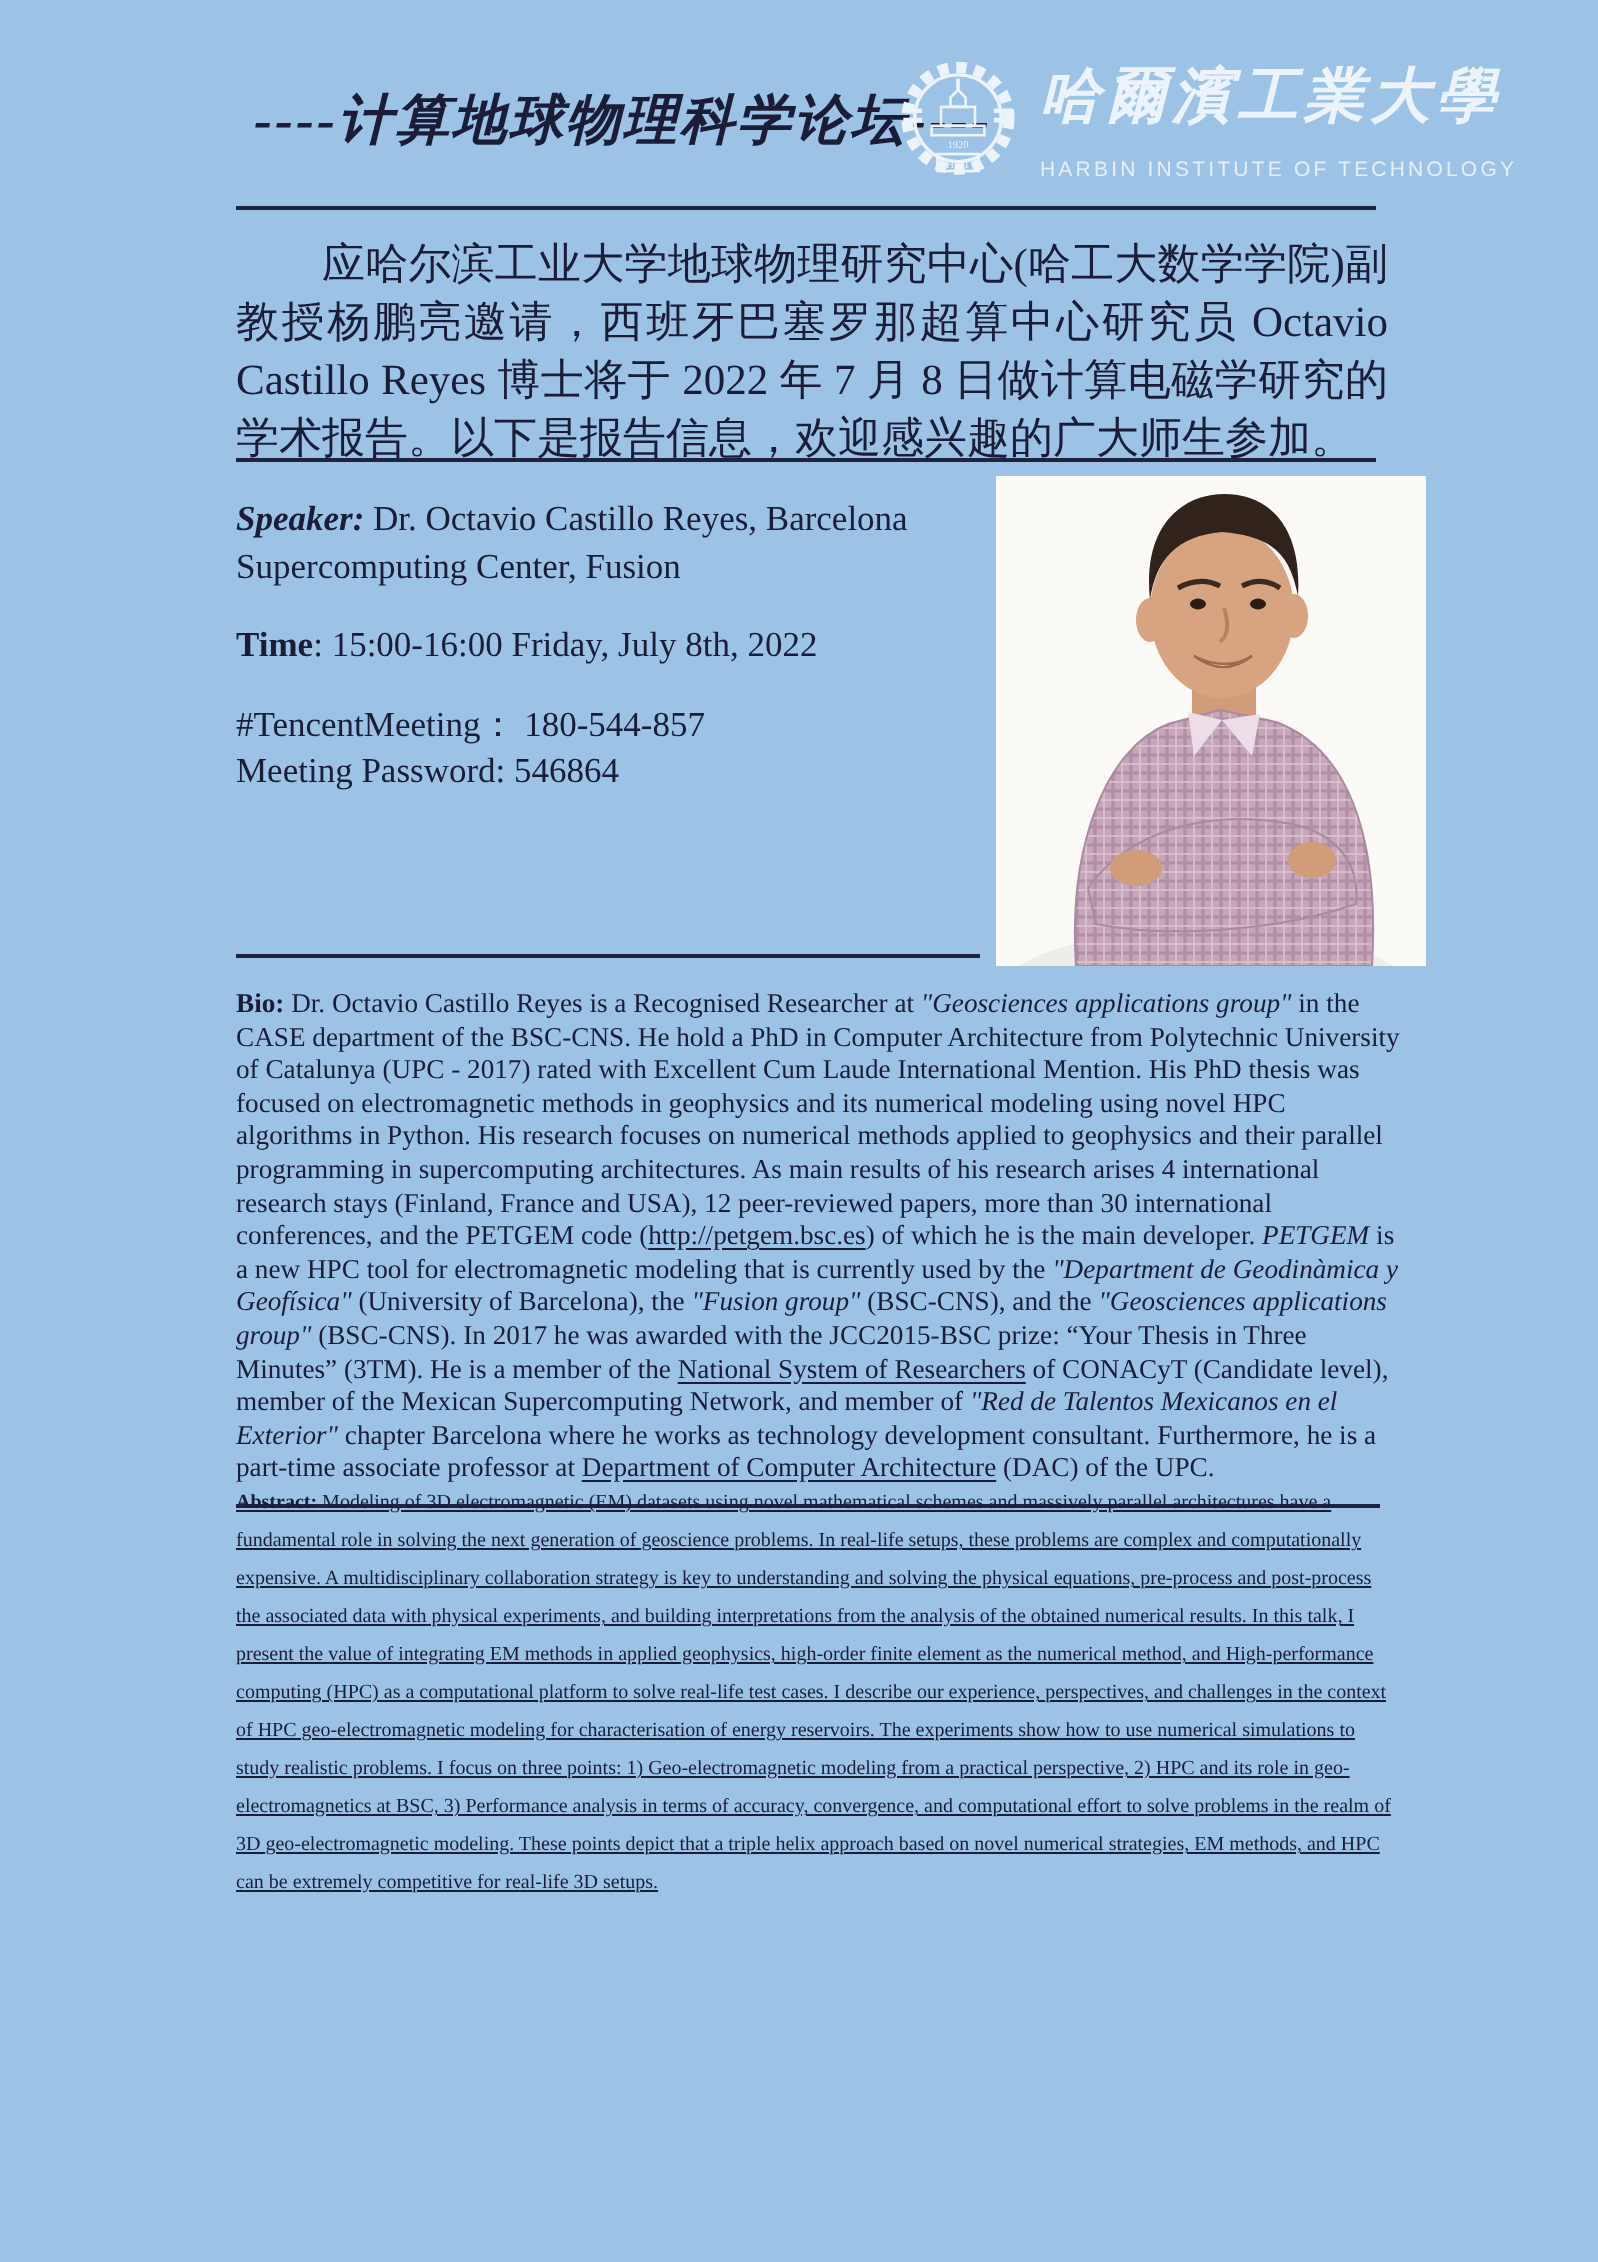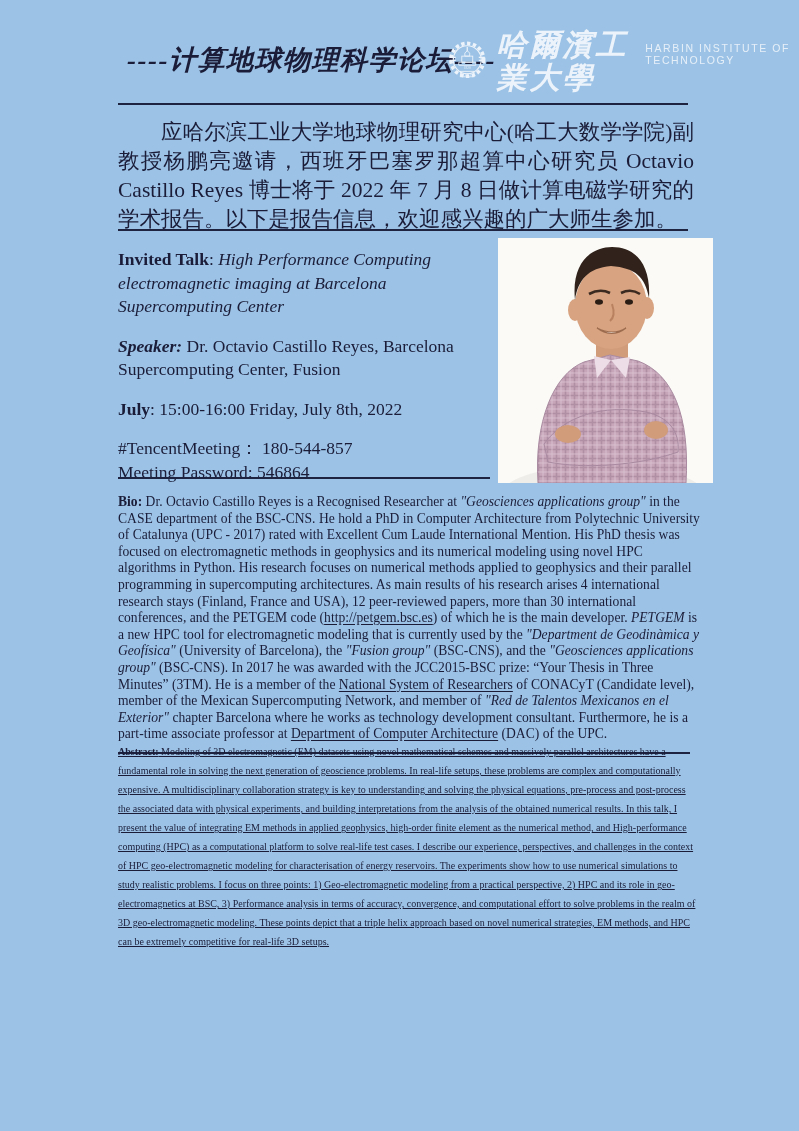--- a/index.html
+++ b/index.html
@@ -14,21 +14,21 @@
   .forum-title{
     position:absolute;left:127px;top:42px;
     font-size:27px;font-weight:bold;font-style:italic;
     letter-spacing:1.5px;white-space:nowrap;
   }
   .logo{
     position:absolute;left:446px;top:28px;
     display:flex;align-items:center;gap:8px;
     color:#edf3fa;
   }
-  .logo-text{display:flex;flex-direction:row;}
+  .logo-text{display:flex;flex-direction:column;}
   .logo-cn{font-size:30px;font-weight:bold;font-style:italic;letter-spacing:3px;line-height:1.1;}
   .logo-en{font-size:10.5px;letter-spacing:1.6px;margin-top:14px;opacity:.92;font-family:"Liberation Sans",sans-serif;}
   .rule{position:absolute;height:2px;background:#1e2340;}
   #rule-header{left:118px;top:103px;width:570px;}
   #rule-intro{left:118px;top:229px;width:570px;}
   #rule-meeting{left:118px;top:477px;width:372px;}
   #rule-bio{left:118px;top:752px;width:572px;}
   .intro{
     position:absolute;left:118px;top:118px;width:576px;
     font-size:21.5px;line-height:29px;text-indent:2em;text-align:justify;
@@ -82,23 +82,22 @@
     </div>
   </div>
 
   <div class="rule" id="rule-header"></div>
 
   <div class="intro">应哈尔滨工业大学地球物理研究中心(哈工大数学学院)副教授杨鹏亮邀请，西班牙巴塞罗那超算中心研究员 Octavio Castillo Reyes 博士将于 2022 年 7 月 8 日做计算电磁学研究的学术报告。以下是报告信息，欢迎感兴趣的广大师生参加。</div>
 
   <div class="rule" id="rule-intro"></div>
 
   <div class="talk-left">
-    <p><span style="font-weight: bold;">Invited Talk</span><span>: </span><span style="font-style: italic;">High Performance Computing electromagnetic imaging at Barcelona Supercomputing Center</span></p>
     <p><span style="font-weight: bold; font-style: italic; text-align: center;">Speaker:</span><span> Dr. Octavio Castillo Reyes, Barcelona Supercomputing Center, Fusion</span></p>
-    <p><span style="font-weight: bold;">July</span><span>: 15:00-16:00 Friday, July 8th, 2022</span></p>
+    <p><span style="font-weight: bold;">Time</span><span>: 15:00-16:00 Friday, July 8th, 2022</span></p>
     <p class="tight">#TencentMeeting： 180-544-857</p>
     <p class="tight">Meeting Password: 546864</p>
   </div>
 
   <div class="rule" id="rule-meeting"></div>
 
   <div class="photo">
     <svg width="215" height="245" viewBox="0 0 215 245">
       <defs>
         <pattern id="plaid" width="9" height="9" patternUnits="userSpaceOnUse">

